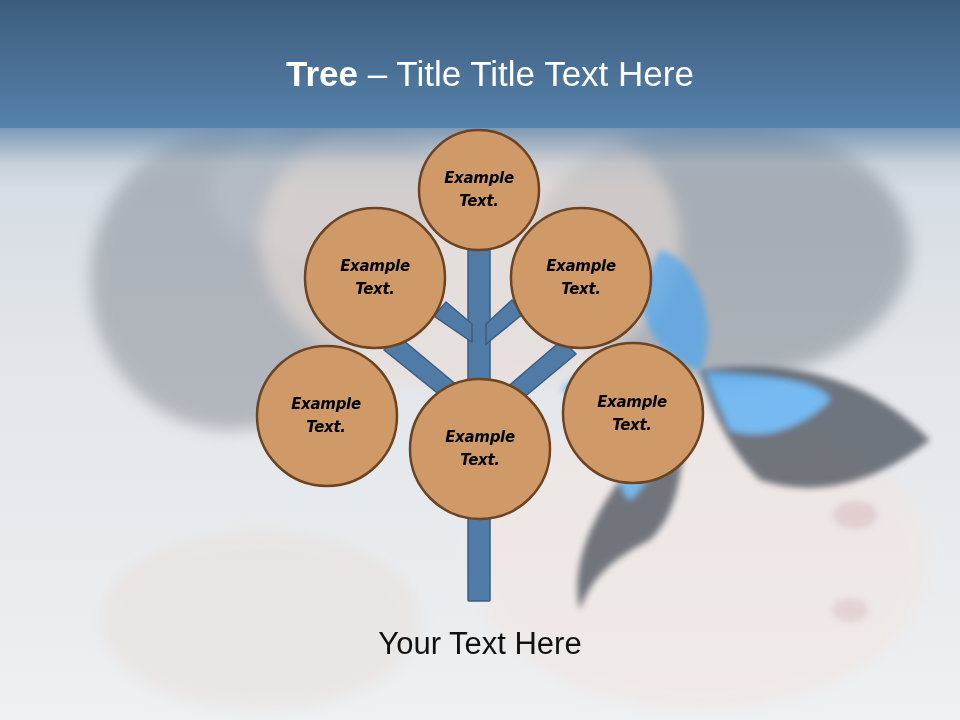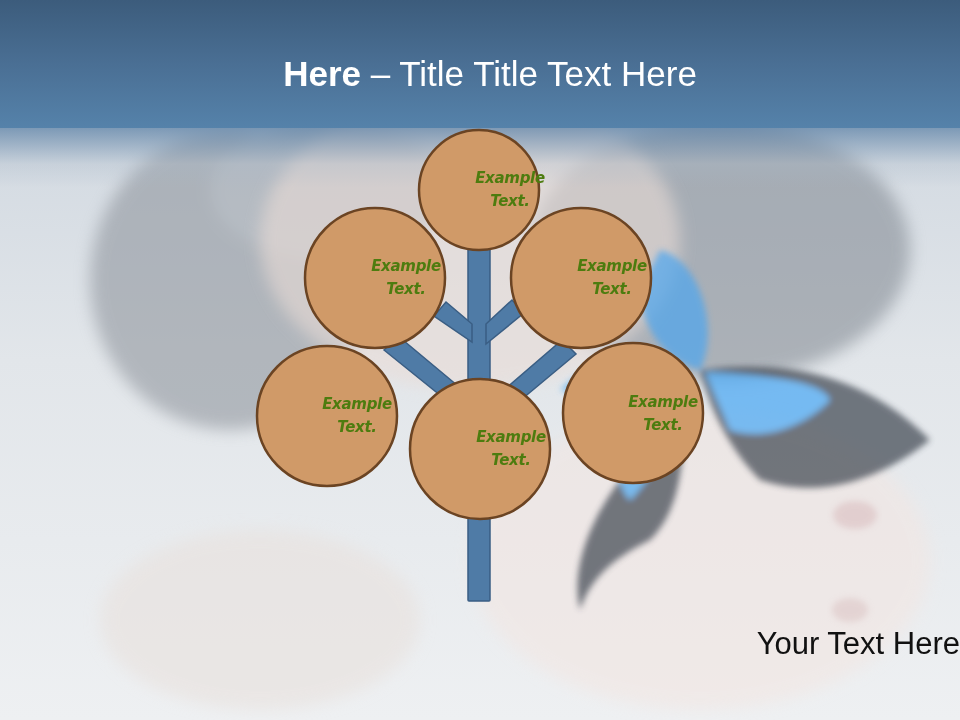--- a/index.html
+++ b/index.html
@@ -8,24 +8,24 @@
   .slide { position: absolute; inset: 0; overflow: hidden; }
   .bg-photo { position: absolute; inset: 0; }
   .header { position: absolute; left: 0; top: 0; width: 960px; height: 128px;
             background: linear-gradient(to bottom, #3c5c7c 0%, #4a6f94 50%, #5582aa 100%); }
   .header-fade { position: absolute; left: 0; top: 128px; width: 960px; height: 60px;
             background: linear-gradient(to bottom, rgba(96,132,168,0.75) 0%, rgba(170,185,200,0.3) 60%, rgba(200,210,220,0) 100%); }
   .title { position: absolute; left: 0; top: 52px; width: 980px; text-align: center;
            color: #ffffff; font-size: 35px; line-height: 44px; white-space: nowrap; }
   .title .bold { font-weight: bold; }
   .diagram { position: absolute; left: 0; top: 0; width: 960px; height: 720px; }
-  .circle-label { position: absolute; width: 120px; text-align: center; color: #4d7c0f;
+  .circle-label { position: absolute; width: 120px; text-align: center; color: #000000;
                   font-style: italic; font-weight: bold; font-size: 15px; line-height: 23px;
-                  font-family: "DejaVu Sans", sans-serif; letter-spacing: -0.3px; margin-left: 31px; }
-  .footer-text { position: absolute; left: 0; top: 622px; width: 960px; text-align: right;
+                  font-family: "DejaVu Sans", sans-serif; letter-spacing: -0.3px; }
+  .footer-text { position: absolute; left: 0; top: 622px; width: 960px; text-align: center;
                  color: #111111; font-size: 31px; line-height: 44px; }
 </style>
 </head>
 <body>
 
 <div class="slide">
 
   <svg class="bg-photo" width="960" height="720" viewBox="0 0 960 720">
     <defs>
       <filter id="blur8">
@@ -66,21 +66,21 @@
     <g filter="url(#blur3)" opacity="0.5">
       <ellipse cx="855" cy="515" rx="22" ry="14" fill="#d7b7b9"></ellipse>
       <ellipse cx="850" cy="610" rx="18" ry="12" fill="#d9c0c0"></ellipse>
     </g>
   </svg>
 
   <div class="header"></div>
   <div class="header-fade"></div>
 
   <div class="title">
-    <span class="bold">Here</span><span> – Title Title Text Here</span>
+    <span class="bold">Tree</span><span> – Title Title Text Here</span>
   </div>
 
   <svg class="diagram" width="960" height="720" viewBox="0 0 960 720">
     <g fill="#4f7ba6" stroke="#3a5e84" stroke-width="1.5">
 
       <rect x="468" y="240" width="22" height="361" rx="1"></rect>
 
       <polygon points="434,316 446,302 472,324 472,342"></polygon>
       <polygon points="486,324 512,300 524,313 486,344"></polygon>
 

